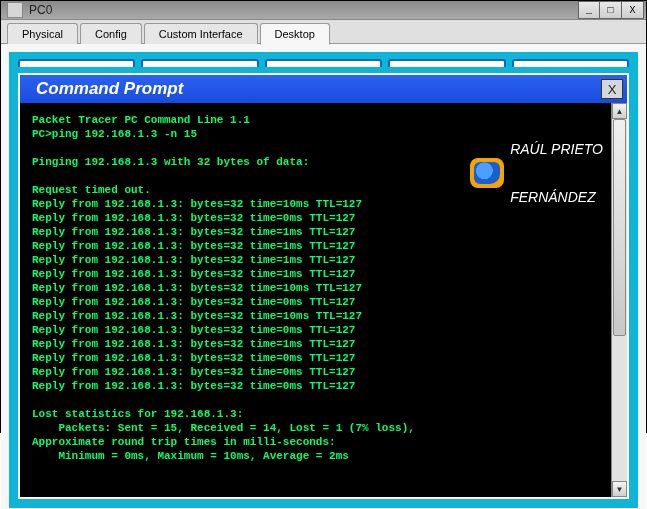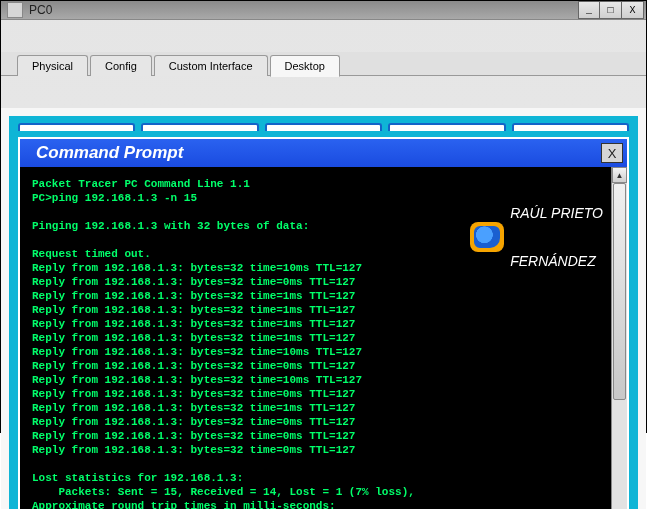--- a/index.html
+++ b/index.html
@@ -2,21 +2,21 @@
 <html><head>
 <meta charset="utf-8">
 <style>
   * { box-sizing: border-box; margin: 0; padding: 0; }
   body { font-family: Tahoma, Arial, sans-serif; font-size: 11px; background: #fff; width: 647px; height: 509px; overflow: hidden; }
 
   .outer-window {
     width: 647px; height: 433px;
     border: 1px solid #000;
     background: linear-gradient(#e5e5e5, #e9e9e9);
-    display: flex; flex-direction: column; gap: 32px;
+    display: flex; flex-direction: column;
   }
   .titlebar {
     height: 22px;
     background: linear-gradient(#8a8a8a, #a9a9a9);
     display: flex; align-items: center;
     padding: 0 2px;
     border-bottom: 1px solid #888;
   }
   .titlebar .icon {
     width: 16px; height: 16px; margin: 0 4px;
@@ -32,21 +32,21 @@
     border: 1px solid #666;
     display: flex; align-items: center; justify-content: center;
     font-size: 10px; font-family: "Courier New", monospace;
     cursor: pointer;
   }
   .win-btn + .win-btn { border-left: none; }
 
   .tabs {
     height: 24px;
     display: flex; align-items: flex-start;
-    padding: 2px 6px 0 16px;
+    padding: 2px 6px 0 6px;
     background: #e0e0e0;
     border-bottom: 1px solid #999;
     gap: 2px;
   }
   .tab {
     padding: 4px 14px;
     background: #e6e6e6;
     border: 1px solid #999;
     border-bottom: none;
     border-radius: 3px 3px 0 0;

